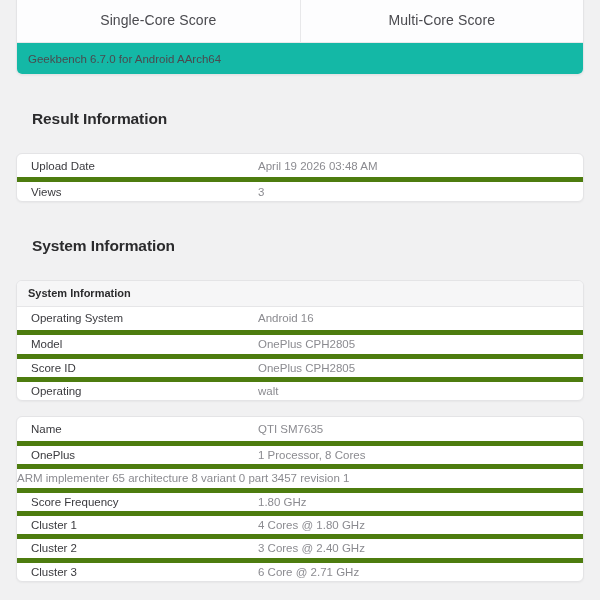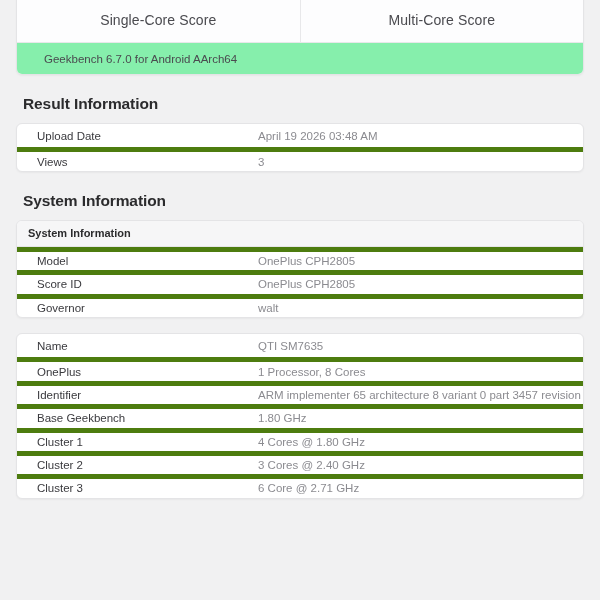--- a/index.html
+++ b/index.html
@@ -53,35 +53,35 @@
   .score-col + .score-col {
     border-left: 1px solid #e8e8ea;
   }
   .score-col-label {
     font-size: 14px;
     color: #4a4a4f;
     letter-spacing: .1px;
   }
   .score-footer {
     border-top: 1px solid #e8e8ea;
-    background: #86efac;
+    background: #14b8a6;
     height: 31px;
     display: flex;
     align-items: center;
-    padding-left: 27px;
+    padding-left: 11px;
   }
   .score-footer-text {
     font-size: 11.5px;
     color: #4a4a4f;
   }
 
   
   .section-heading {
-    margin: 1px;
-    padding: 19px 0 9px 22px;
+    margin: 16px;
+    padding: 19px 0 9px 16px;
     font-size: 15.5px;
     font-weight: bold;
     color: #2b2b2d;
     letter-spacing: -0.1px;
   }
 
   
   .card-title-bar {
     background: #f6f6f7;
     border-bottom: 1px solid #e6e6e8;
@@ -103,21 +103,21 @@
     height: 23.4px;
     border-top: 5px solid #4d7c0f;
     box-sizing: border-box;
   }
   .kv-row.first {
     border-top: none;
   }
   .kv-key {
     width: 241px;
     flex: 0 0 241px;
-    padding-left: 20px;
+    padding-left: 14px;
     box-sizing: border-box;
     font-size: 11.5px;
     color: #3a3a3e;
     white-space: nowrap;
     overflow: hidden;
   }
   .kv-val {
     flex: 1 1 auto;
     font-size: 11.5px;
     color: #8b8b90;
@@ -157,51 +157,54 @@
       <div class="kv-val">3</div>
     </div>
   </div>
 
   <h2 class="section-heading">System Information</h2>
 
   <div class="card">
     <div class="card-title-bar">
       <span class="card-title-text">System Information</span>
     </div>
+    <div class="kv-row first">
+      <div class="kv-key">Operating System</div>
+      <div class="kv-val">Android 16</div>
+    </div>
     <div class="kv-row">
       <div class="kv-key">Model</div>
       <div class="kv-val">OnePlus CPH2805</div>
     </div>
     <div class="kv-row">
       <div class="kv-key">Score ID</div>
       <div class="kv-val">OnePlus CPH2805</div>
     </div>
     <div class="kv-row">
-      <div class="kv-key">Governor</div>
+      <div class="kv-key">Operating</div>
       <div class="kv-val">walt</div>
     </div>
   </div>
 
   <div style="height:15px"></div>
 
   <div class="card">
     <div class="kv-row first">
       <div class="kv-key">Name</div>
       <div class="kv-val">QTI SM7635</div>
     </div>
     <div class="kv-row">
       <div class="kv-key">OnePlus</div>
       <div class="kv-val">1 Processor, 8 Cores</div>
     </div>
     <div class="kv-row">
-      <div class="kv-key">Identifier</div>
       <div class="kv-val">ARM implementer 65 architecture 8 variant 0 part 3457 revision 1</div>
     </div>
     <div class="kv-row">
-      <div class="kv-key">Base Geekbench</div>
+      <div class="kv-key">Score Frequency</div>
       <div class="kv-val">1.80 GHz</div>
     </div>
     <div class="kv-row">
       <div class="kv-key">Cluster 1</div>
       <div class="kv-val">4 Cores @ 1.80 GHz</div>
     </div>
     <div class="kv-row">
       <div class="kv-key">Cluster 2</div>
       <div class="kv-val">3 Cores @ 2.40 GHz</div>
     </div>

